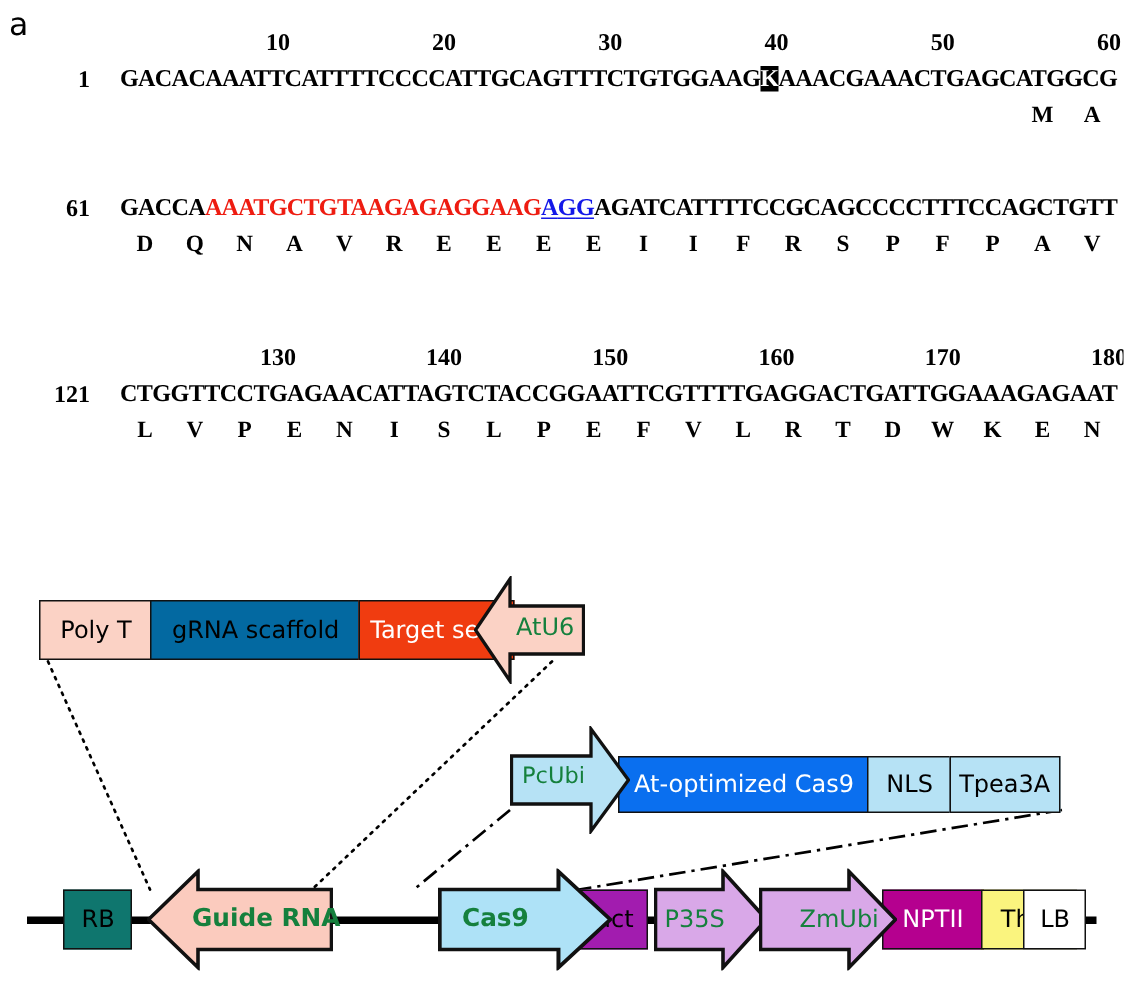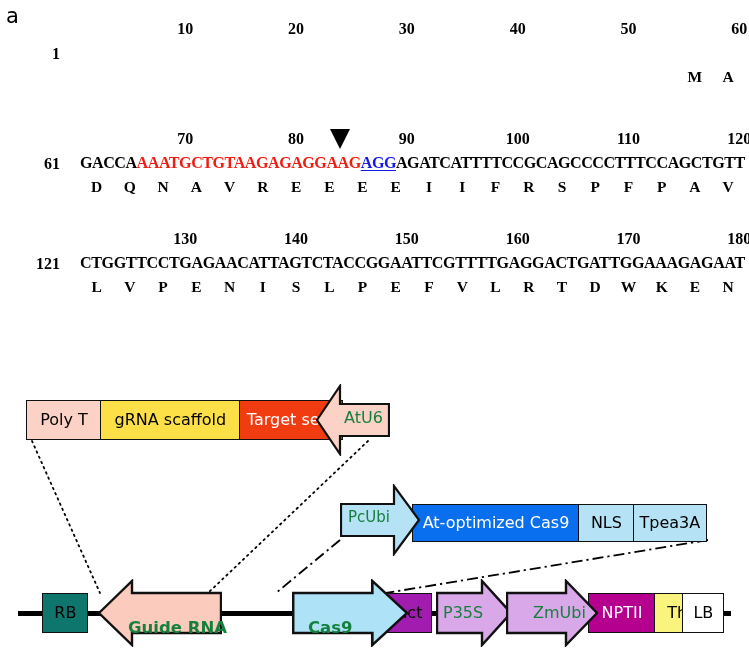--- a/index.html
+++ b/index.html
@@ -145,41 +145,41 @@
   
   .backbone {
     position: absolute;
     background: #000;
     height: 4.5px;
   }
 
   
   .connector { position: absolute; overflow: visible; }
 
-  .bold-label { font-weight: bold; margin-top: 16px; }
+  .bold-label { font-weight: bold; }
   .white-text { color: #ffffff; }
 </style>
 </head>
 <body>
 
 <div id="panel-a">
   <div class="panel-letter" id="panel-a-letter">a</div>
 
   <div class="seq-block" id="seq-block-1">
     <div class="ruler"><div class="tick" style="left: 185.26px;">10</div><div class="tick" style="left: 296.06px;">20</div><div class="tick" style="left: 406.86px;">30</div><div class="tick" style="left: 517.66px;">40</div><div class="tick" style="left: 628.46px;">50</div><div class="tick" style="left: 739.26px;">60</div></div>
     <div class="bases-line">
       <div class="row-index">1</div>
+      <div class="bases" style="letter-spacing: -0.45px; font-family: &quot;Liberation Serif&quot;, serif;">GACACAAATTCATTTTCCCCATTGCAGTTTCTGTGGAAG<span class="b-hl">K</span>AAACGAAACTGAGCATGGCG</div>
     </div>
     <div class="aa-line">
       <div class="aa-row"><div class="aa" style="left: 614.94px;">M</div><div class="aa" style="left: 648.18px;">A</div></div>
     </div>
   </div>
 
   <div class="seq-block" id="seq-block-2">
-    <div class="ruler"><div class="tick" style="left: 185.26px;">70</div><div class="tick" style="left: 296.06px;">80</div><div class="tick" style="left: 406.86px;">90</div><div class="tick" style="left: 517.66px;">100</div><div class="tick" style="left: 628.46px;">110</div><div class="tick" style="left: 739.26px;">120</div><div class="cut-marker" style="left: 330.38px; top: 1px;"></div></div>
     <div class="bases-line">
       <div class="row-index">61</div>
       <div class="bases" style="letter-spacing: -0.483px; font-family: &quot;Liberation Serif&quot;, serif;">GACCA<span class="b-red">A</span><span class="b-red">A</span><span class="b-red">A</span><span class="b-red">T</span><span class="b-red">G</span><span class="b-red">C</span><span class="b-red">T</span><span class="b-red">G</span><span class="b-red">T</span><span class="b-red">A</span><span class="b-red">A</span><span class="b-red">G</span><span class="b-red">A</span><span class="b-red">G</span><span class="b-red">A</span><span class="b-red">G</span><span class="b-red">G</span><span class="b-red">A</span><span class="b-red">A</span><span class="b-red">G</span><span class="b-blue">A</span><span class="b-blue">G</span><span class="b-blue">G</span>AGATCATTTTCCGCAGCCCCTTTCCAGCTGTT</div>
     </div>
     <div class="aa-line">
       <div class="aa-row"><div class="aa" style="left: 16.62px;">D</div><div class="aa" style="left: 49.86px;">Q</div><div class="aa" style="left: 83.1px;">N</div><div class="aa" style="left: 116.34px;">A</div><div class="aa" style="left: 149.58px;">V</div><div class="aa" style="left: 182.82px;">R</div><div class="aa" style="left: 216.06px;">E</div><div class="aa" style="left: 249.3px;">E</div><div class="aa" style="left: 282.54px;">E</div><div class="aa" style="left: 315.78px;">E</div><div class="aa" style="left: 349.02px;">I</div><div class="aa" style="left: 382.26px;">I</div><div class="aa" style="left: 415.5px;">F</div><div class="aa" style="left: 448.74px;">R</div><div class="aa" style="left: 481.98px;">S</div><div class="aa" style="left: 515.22px;">P</div><div class="aa" style="left: 548.46px;">F</div><div class="aa" style="left: 581.7px;">P</div><div class="aa" style="left: 614.94px;">A</div><div class="aa" style="left: 648.18px;">V</div></div>
     </div>
   </div>
 
   <div class="seq-block" id="seq-block-3">
@@ -202,21 +202,21 @@
     <line x1="368" y1="89" x2="208" y2="241" stroke="#000" stroke-width="1.8" stroke-dasharray="1.5,4.2" stroke-linecap="round"></line>
 
     <line x1="340" y1="188" x2="276" y2="241" stroke="#000" stroke-width="1.8" stroke-dasharray="11,4,2.2,4" stroke-linecap="butt"></line>
     <line x1="708" y1="188" x2="386" y2="241" stroke="#000" stroke-width="1.8" stroke-dasharray="11,4,2.2,4" stroke-linecap="butt"></line>
   </svg>
 
   <div class="cassette" id="grna-cassette" style="left:26px; top:48px; height:40px;">
     <div class="seg" style="width:76px;background:#FBD2C5;">
       <span>Poly T</span>
     </div>
-    <div class="seg" style="width:140px;background:#fde047;">
+    <div class="seg" style="width:140px;background:#0369a1;">
       <span>gRNA scaffold</span>
     </div>
     <div class="seg white-text" style="width:104px;background:#F03C10;">
       <span>Target seq.</span>
     </div>
   </div>
 
   <div class="arrow-l" id="atu6-arrow" style="position:absolute;left:316px;top:32px;width:74px;height:72px;">
     <svg viewBox="0 0 74 72" preserveAspectRatio="none">
       <polygon points="1,36 24,2 24,20 73,20 73,52 24,52 24,70" fill="#FBD2C5" stroke="#111" stroke-width="2.2" stroke-linejoin="miter"></polygon>

